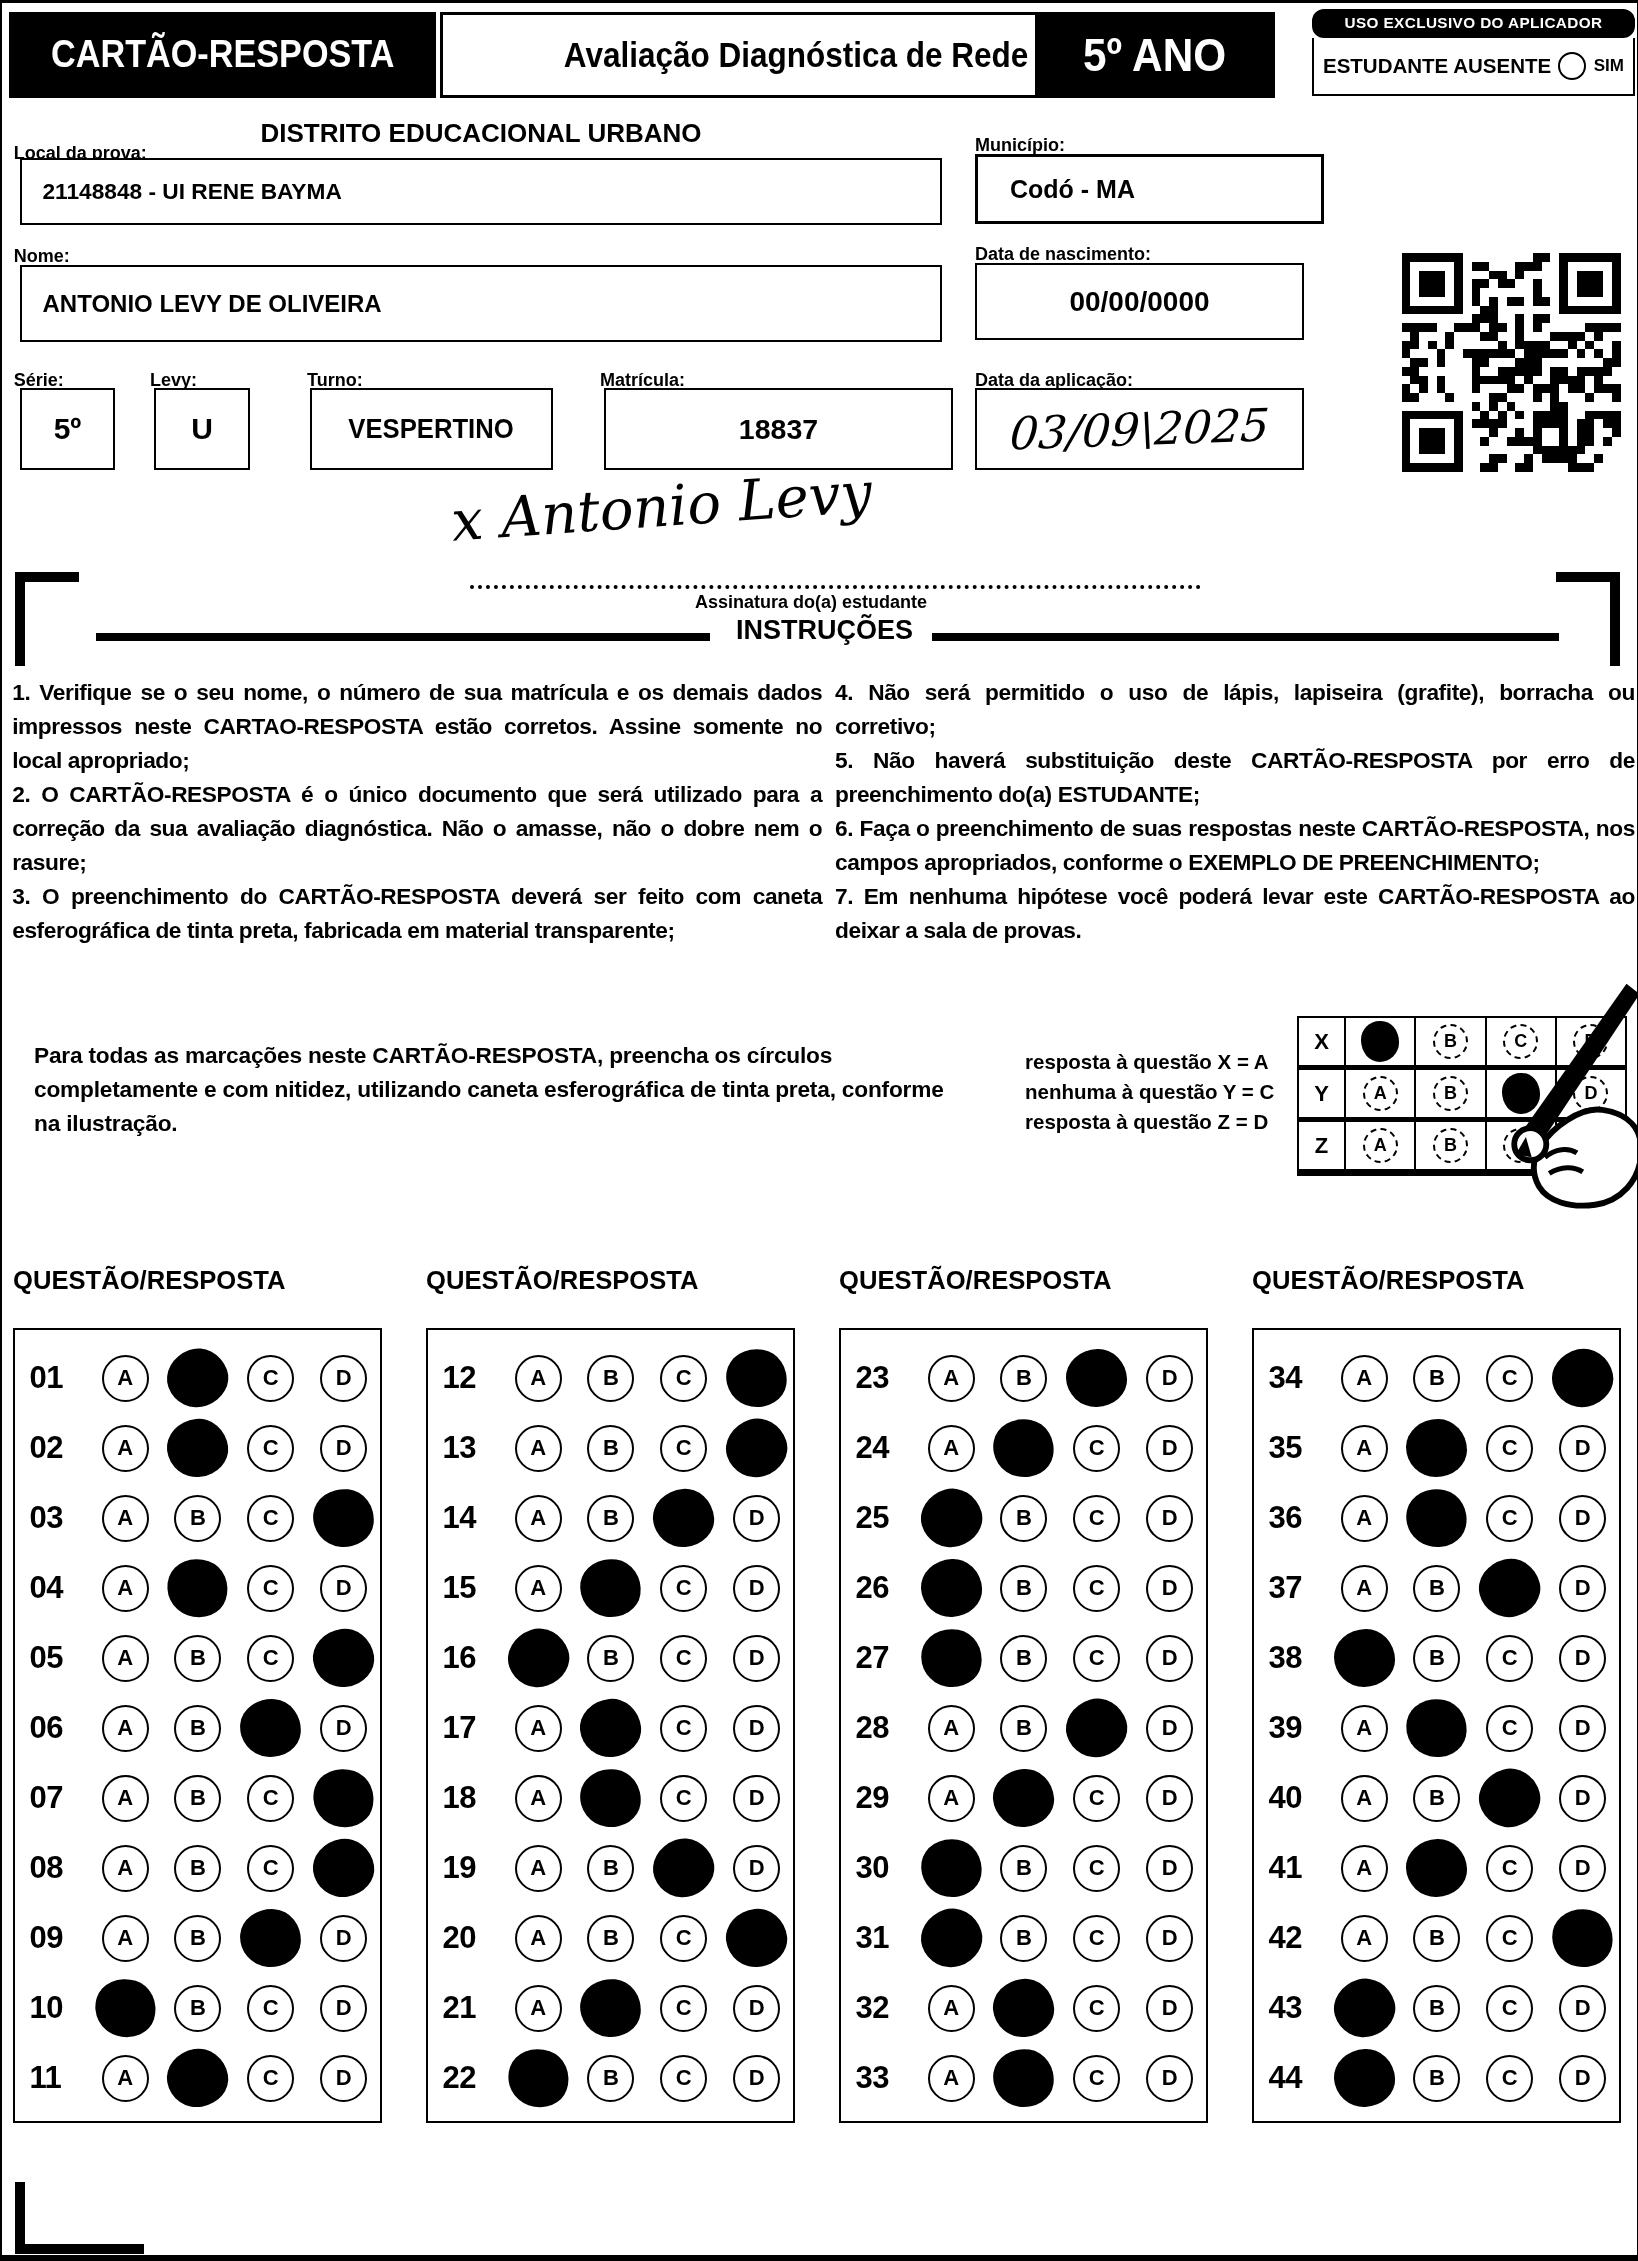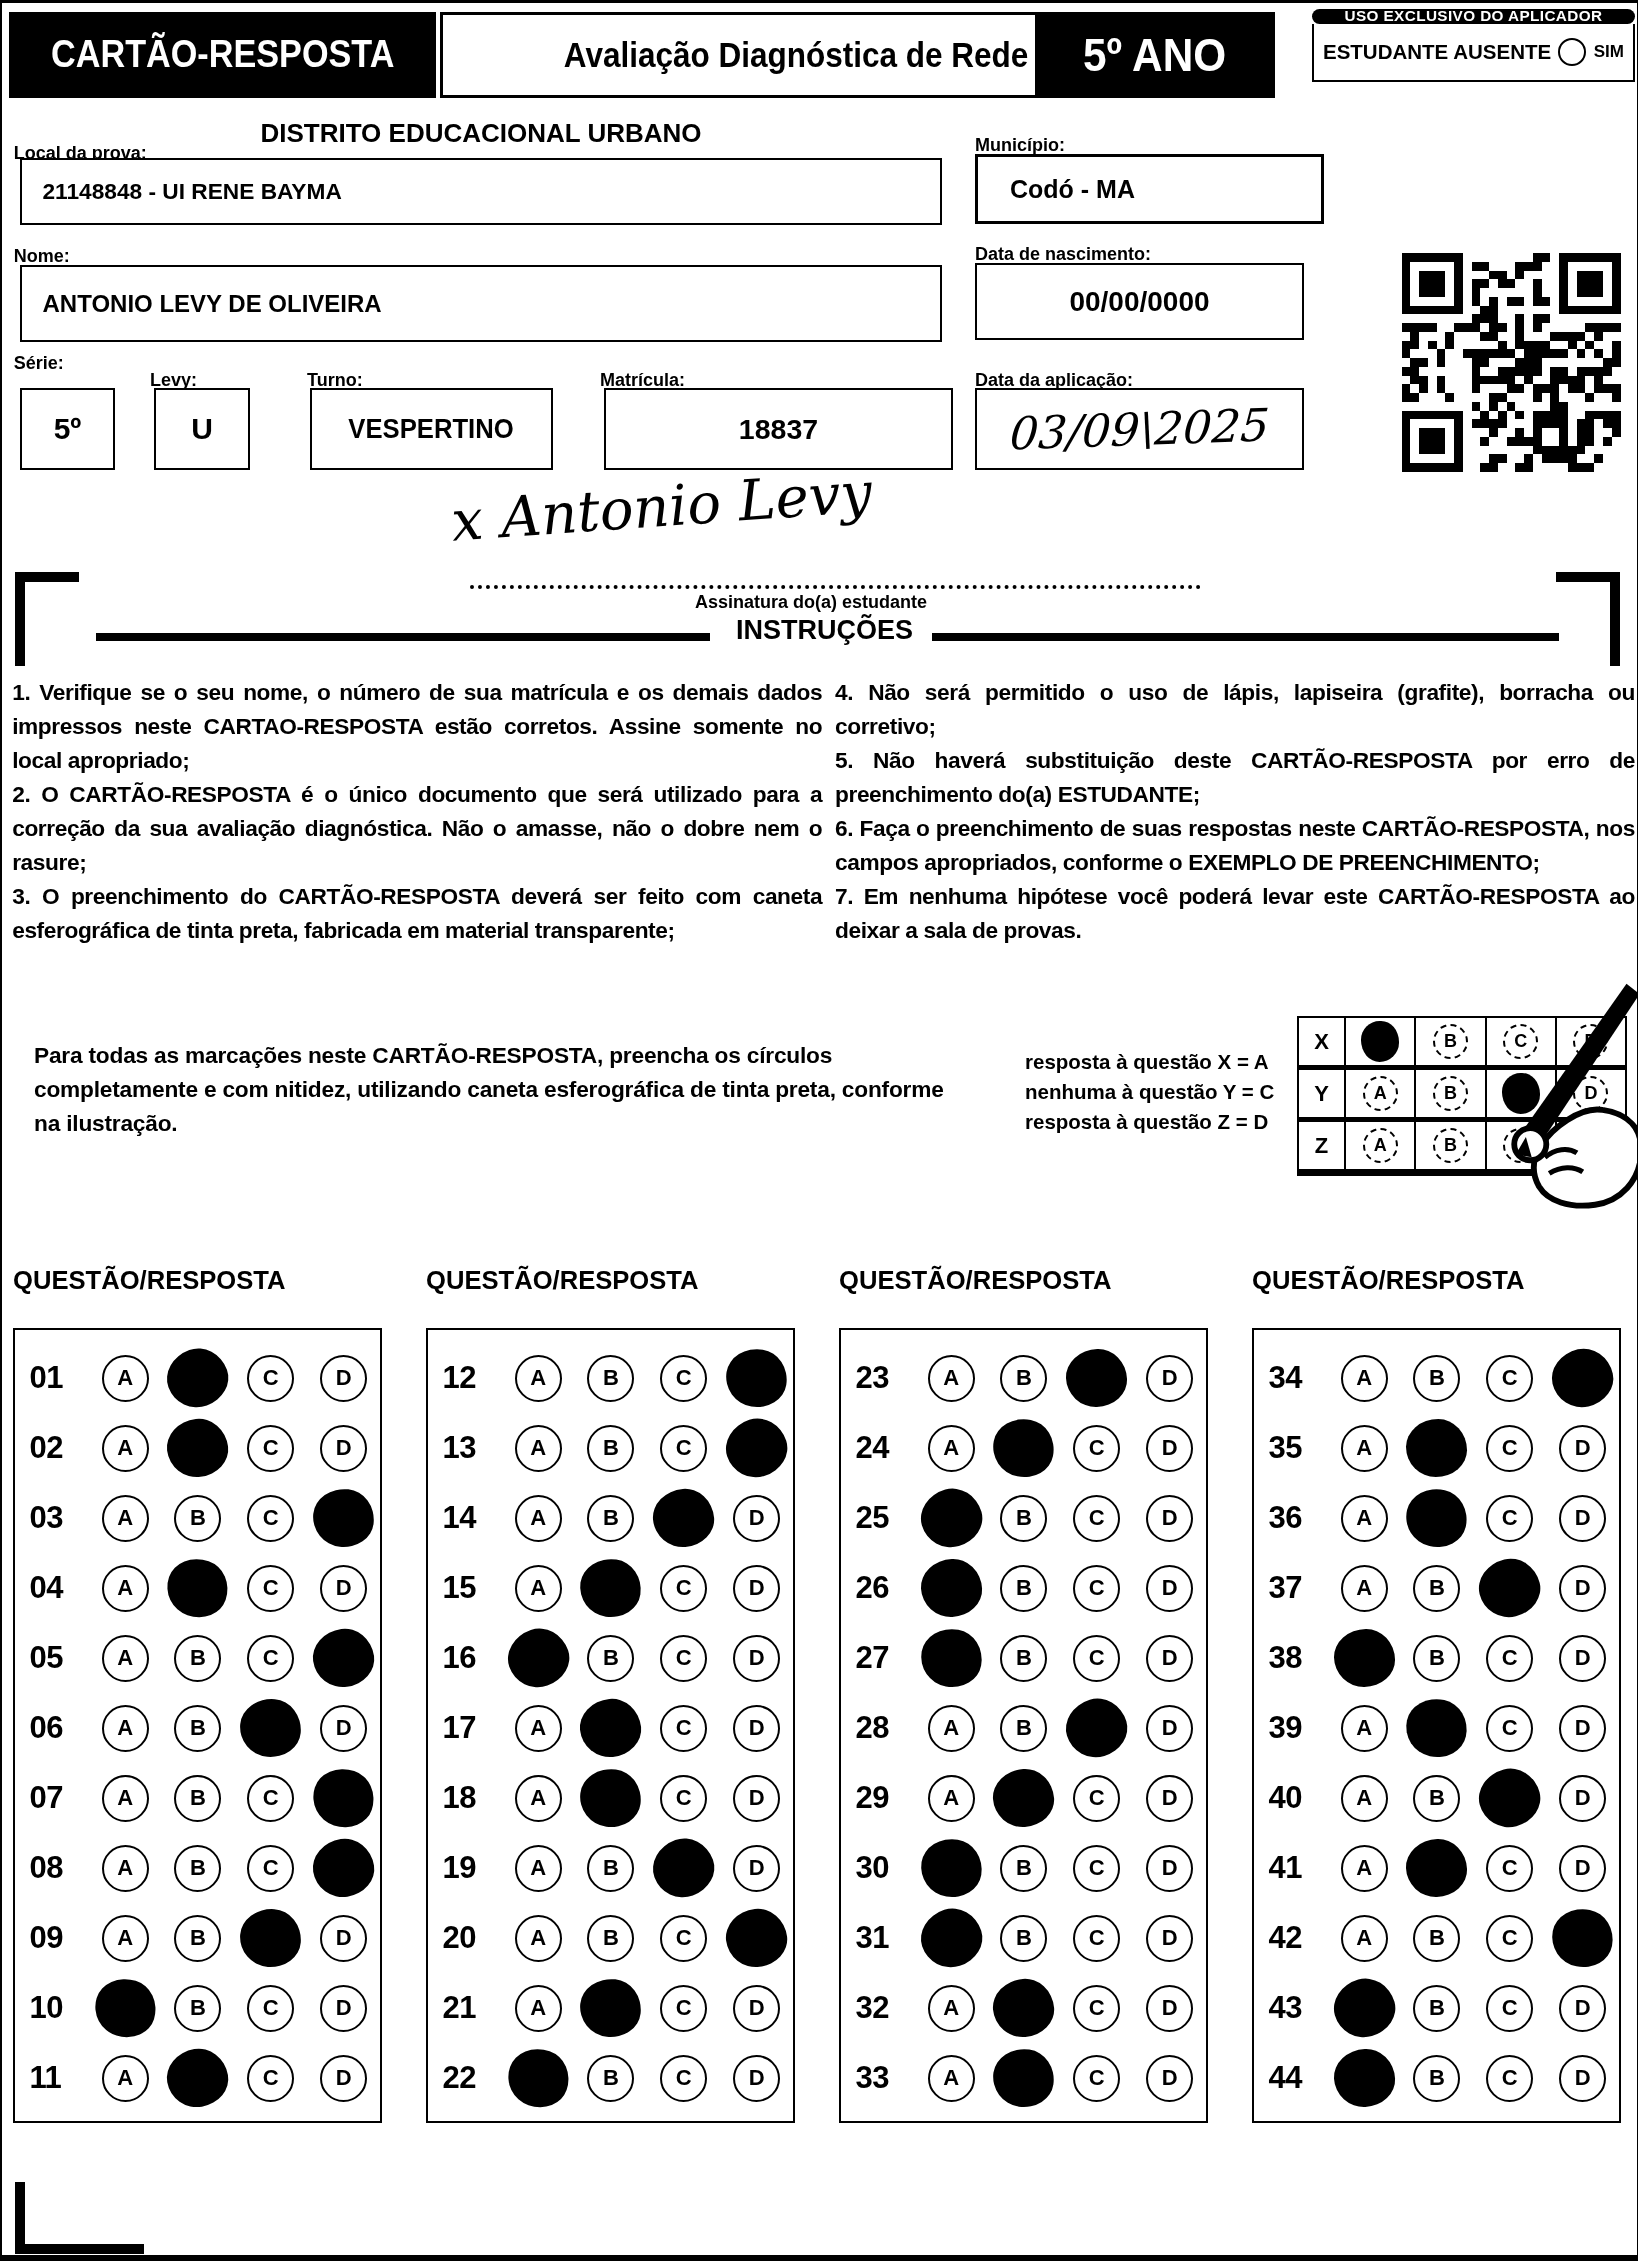--- a/index.html
+++ b/index.html
@@ -7,21 +7,21 @@
         border-top:3.7px solid #000;border-bottom:6.6px solid #000;border-left:2.2px solid #000;border-right:2.2px solid #000;
         font-family:"Liberation Sans",sans-serif;color:#000;overflow:hidden;}
   .abs{position:absolute;}
   
   .hbox{display:flex;align-items:center;justify-content:center;box-sizing:border-box;}
   #card-title{left:7.3px;top:8.8px;width:427px;height:86px;background:#000;color:#fff;font-weight:bold;font-size:38px;}
   #exam-title{left:438px;top:8.8px;width:712px;height:86px;background:#fff;border:3.7px solid #000;font-weight:bold;font-size:35px;}
   #grade-box{left:1033px;top:8.8px;width:240px;height:86px;background:#000;color:#fff;font-weight:bold;font-size:47px;}
   .squeeze{display:inline-block;transform:scaleX(.9);white-space:nowrap;}
   #applicator{left:1310px;top:5.8px;width:323px;height:91px;}
-  #applicator .bar{background:#000;color:#fff;font-weight:bold;font-size:15.3px;height:15px;display:flex;align-items:center;justify-content:center;letter-spacing:0.4px;border-radius:12px;}
+  #applicator .bar{background:#000;color:#fff;font-weight:bold;font-size:15.3px;height:29px;display:flex;align-items:center;justify-content:center;letter-spacing:0.4px;border-radius:12px;}
   #applicator .body{border:2.9px solid #000;border-top:none;height:58px;box-sizing:border-box;display:flex;align-items:center;justify-content:center;gap:7.3px;font-weight:bold;font-size:20.5px;}
   .circle-empty{width:28px;height:28px;border:2.9px solid #000;border-radius:50%;box-sizing:border-box;}
   
   .flabel{font-weight:bold;font-size:18px;white-space:nowrap;}
   .fbox{border:2.9px solid #000;box-sizing:border-box;display:flex;align-items:center;font-weight:bold;background:#fff;}
   #district-heading{left:18px;top:115px;width:922px;text-align:center;font-weight:bold;font-size:26px;}
   #local-box{left:18px;top:155px;width:922px;height:67px;font-size:22.7px;padding-left:20.5px;}
   #municipio-box{left:973px;top:151px;width:349px;height:70px;border-width:3.7px;font-size:25px;padding-left:32px;}
   #nome-box{left:18px;top:262px;width:922px;height:77px;font-size:24px;padding-left:20.5px;}
   #nascimento-box{left:973px;top:260px;width:329px;height:77px;font-size:28px;justify-content:center;}
@@ -103,21 +103,21 @@
     <span>Codó - MA</span>
   </div>
   <div class="abs flabel" style="left:11.7px;top:243px;">Nome:</div>
   <div class="abs fbox" id="nome-box">
     <span>ANTONIO LEVY DE OLIVEIRA</span>
   </div>
   <div class="abs flabel" style="left:973px;top:241px;">Data de nascimento:</div>
   <div class="abs fbox" id="nascimento-box">
     <span>00/00/0000</span>
   </div>
-  <div class="abs flabel" style="left:11.7px;top:350px;">Série:</div>
+  <div class="abs flabel" style="left:11.7px;top:367px;">Série:</div>
   <div class="abs fbox" id="serie-box">
     <span>5º</span>
   </div>
   <div class="abs flabel" style="left:148px;top:367px;">Levy:</div>
   <div class="abs fbox" id="turma-box">
     <span>U</span>
   </div>
   <div class="abs flabel" style="left:305px;top:367px;">Turno:</div>
   <div class="abs fbox" id="turno-box">
     <span class="squeeze" style="transform:scaleX(.95)">VESPERTINO</span>

